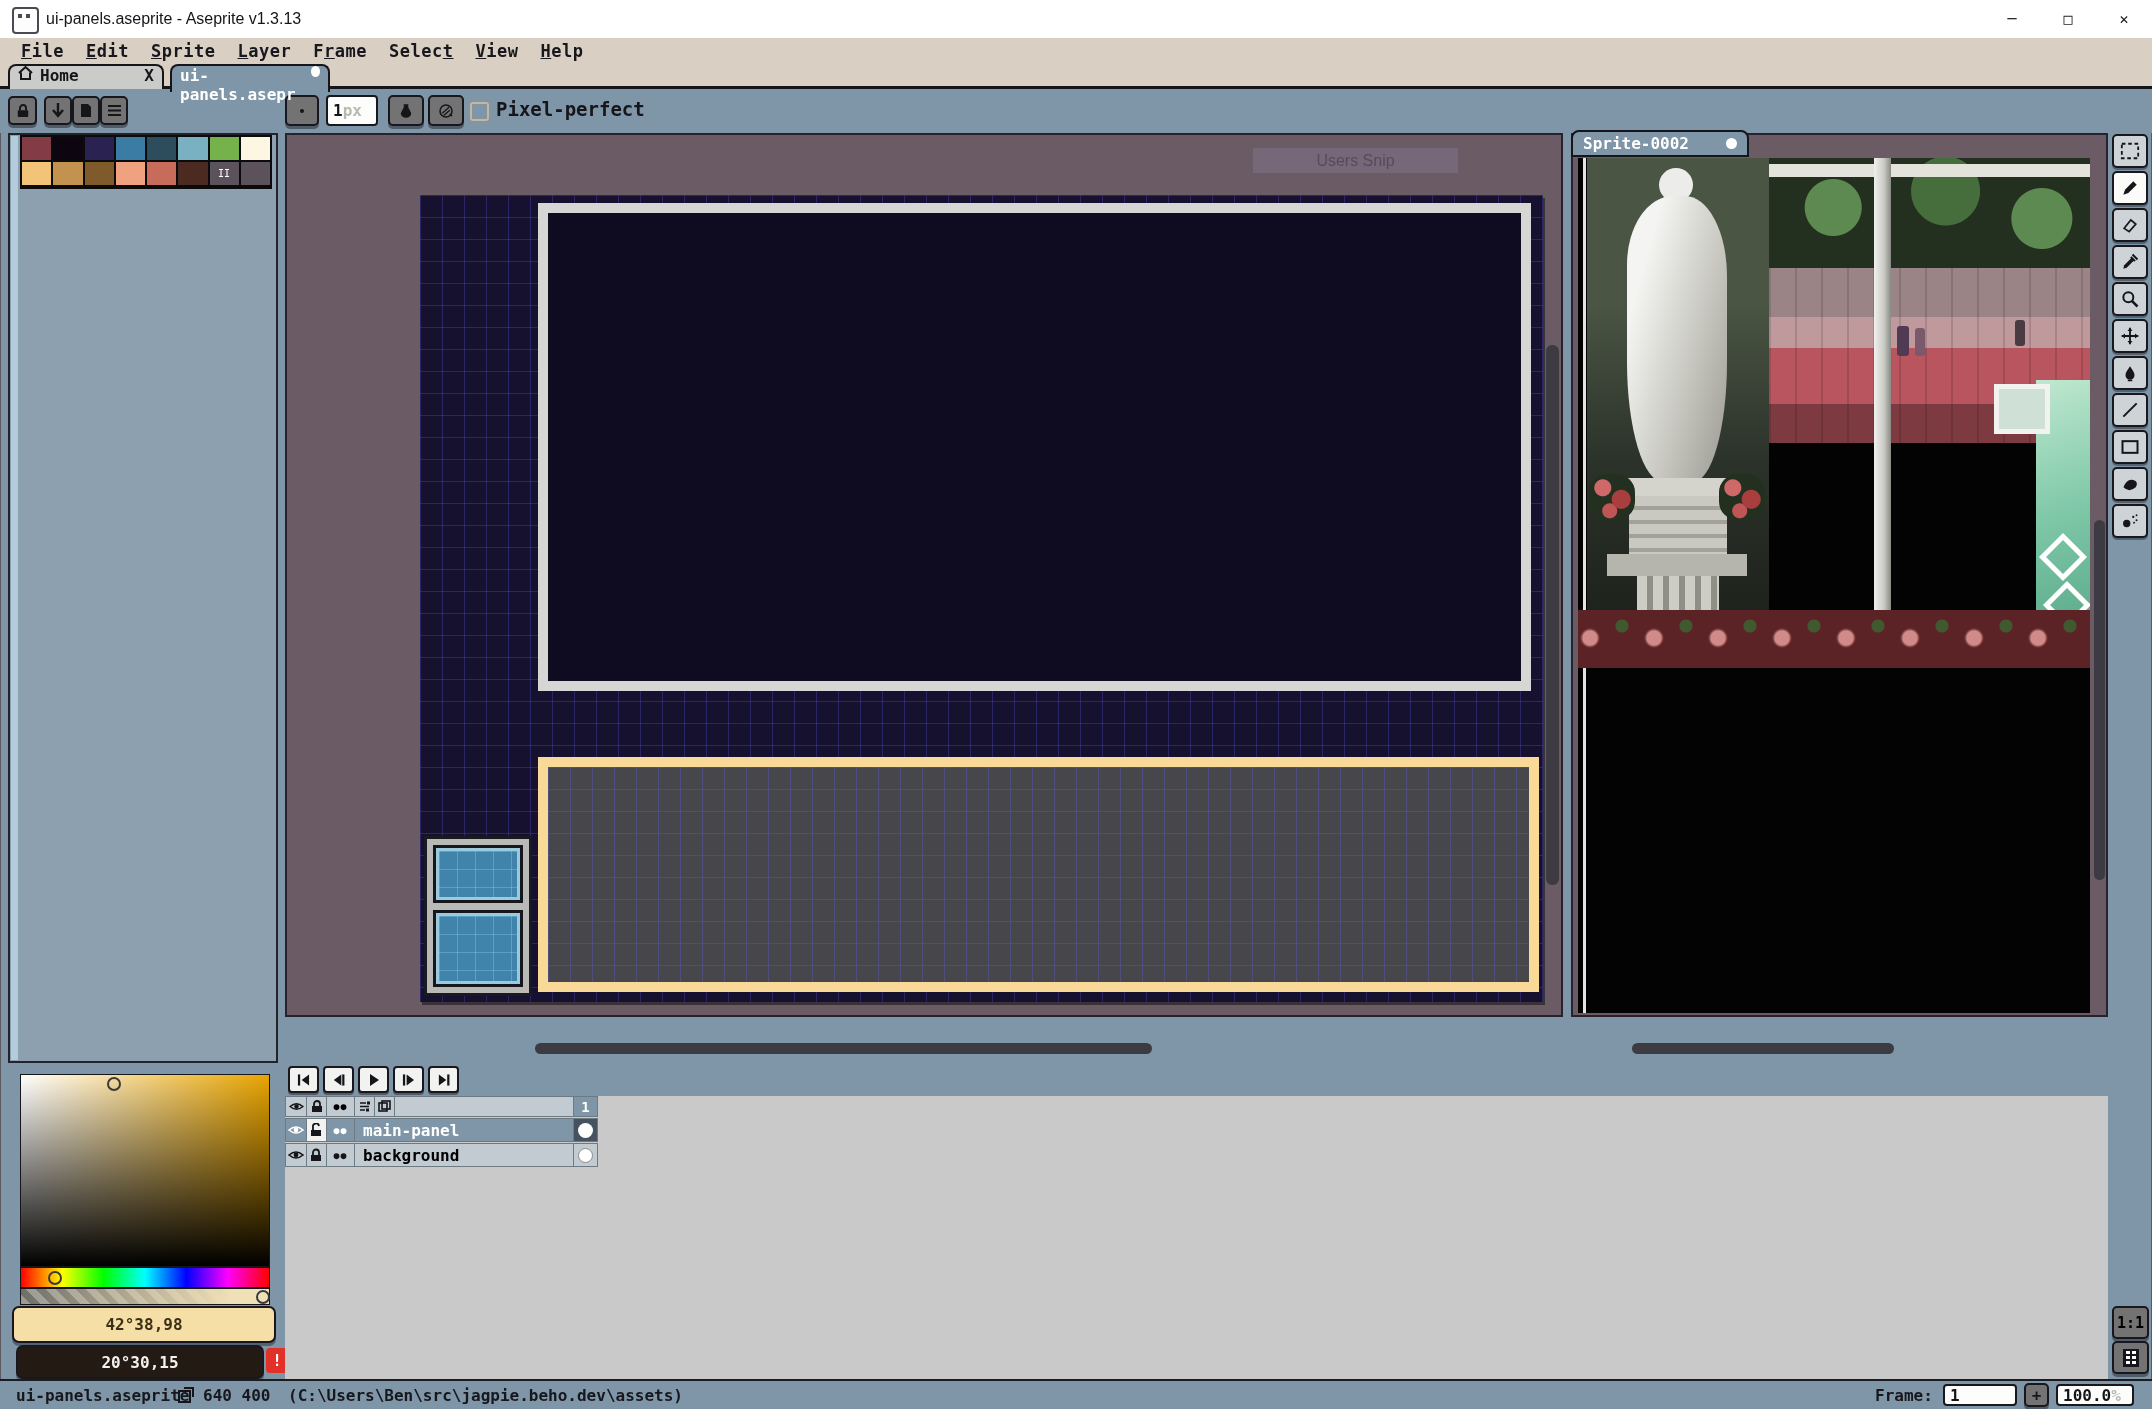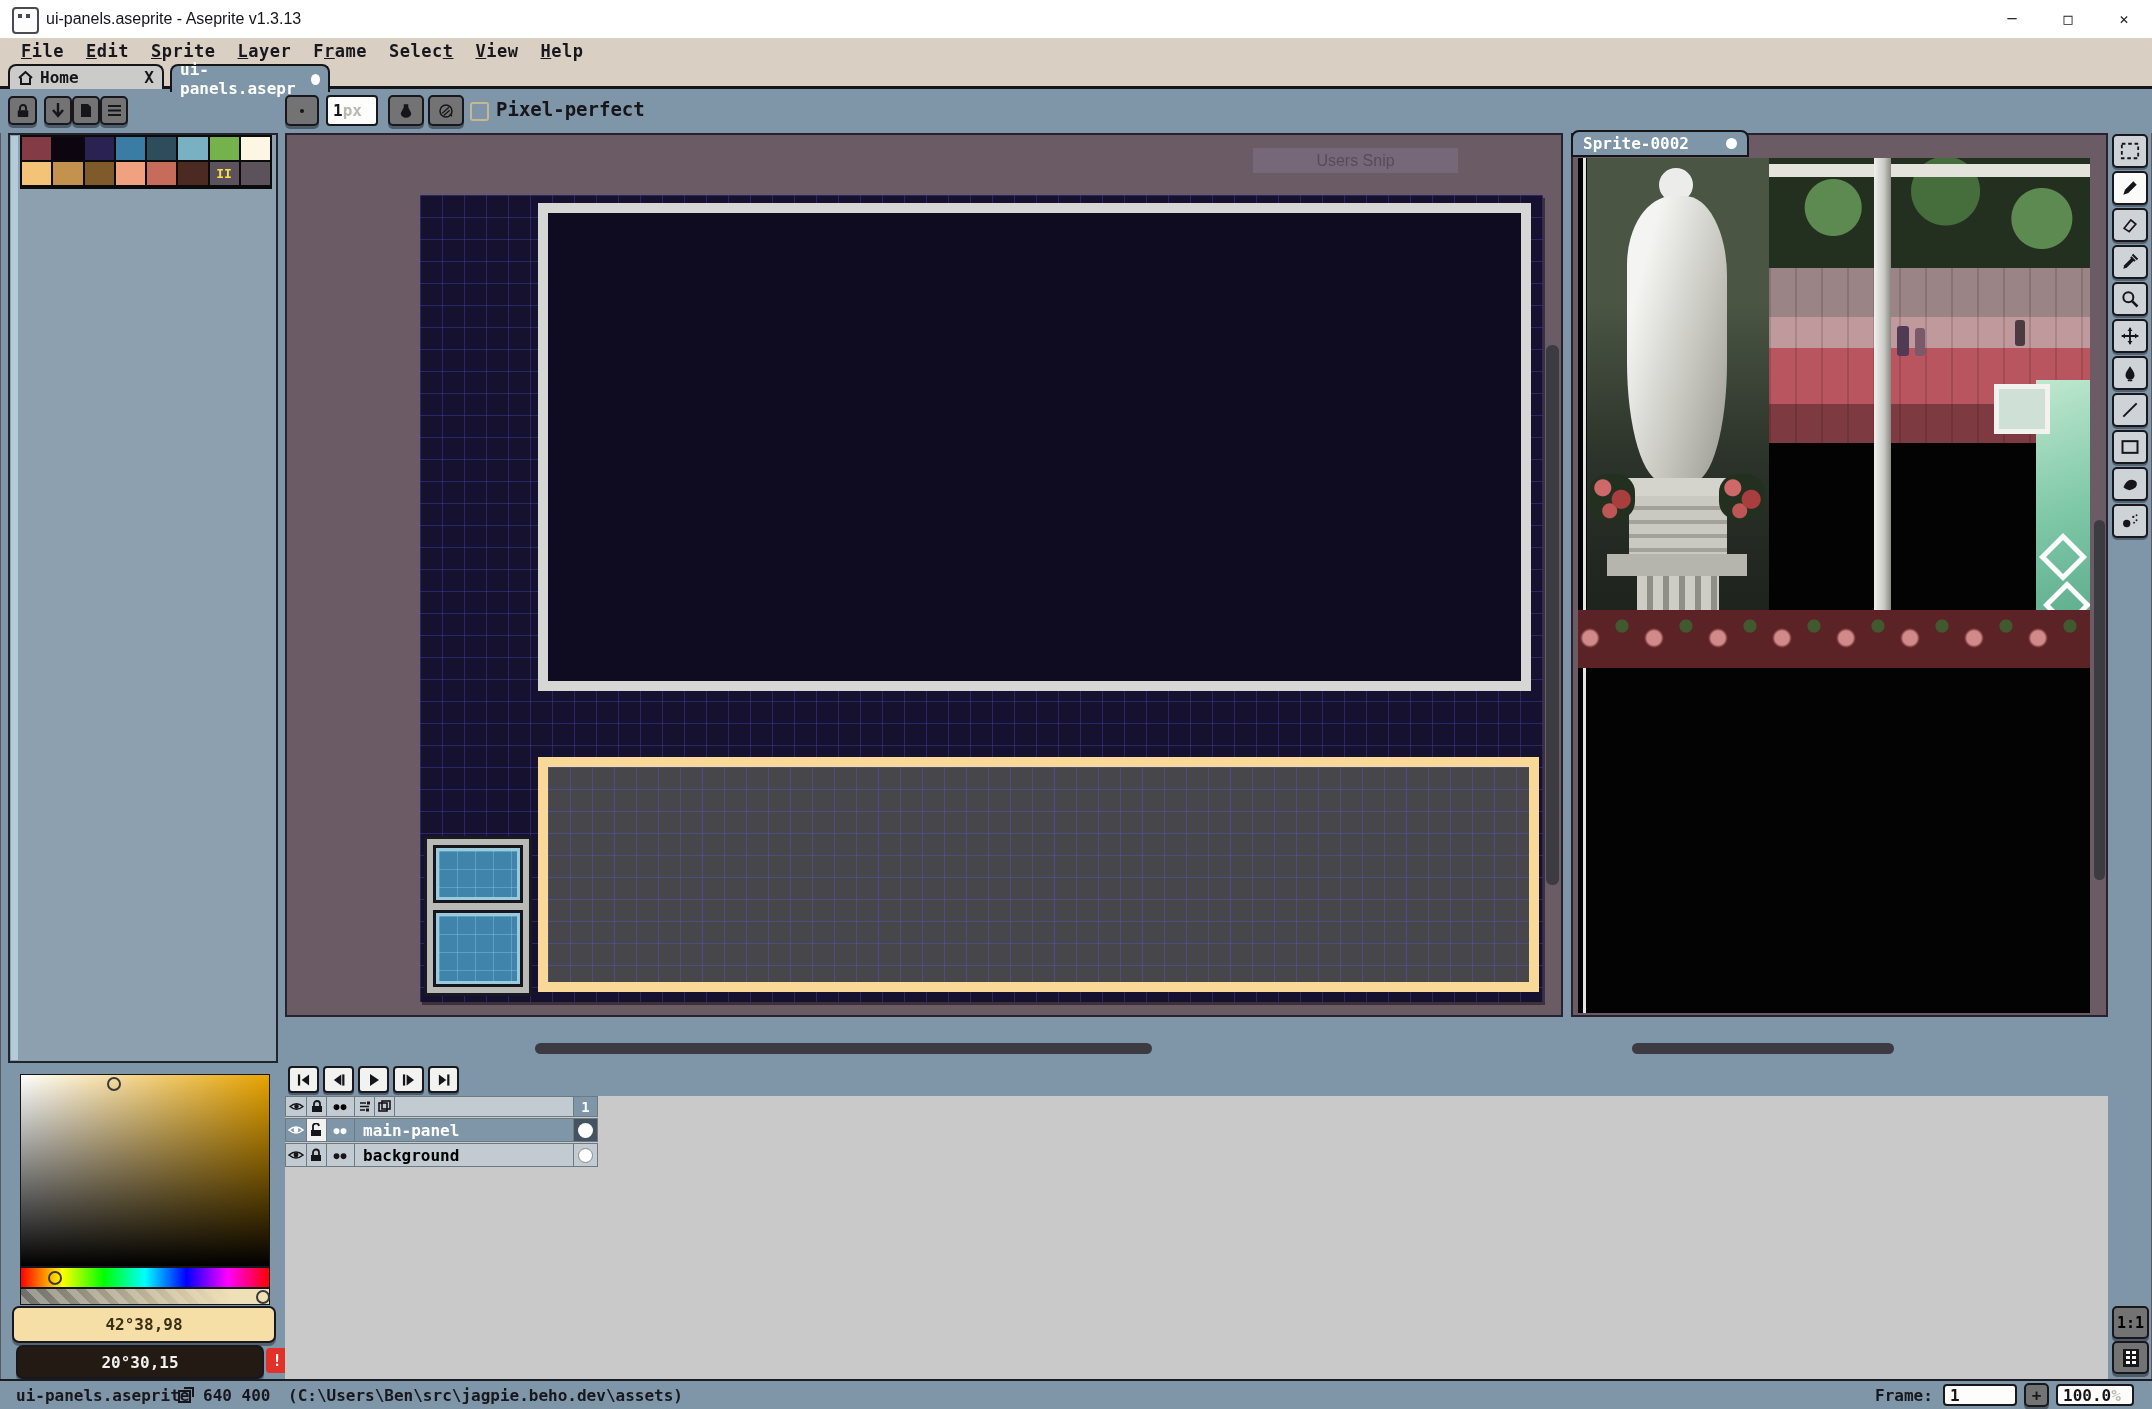--- a/index.html
+++ b/index.html
@@ -17,40 +17,40 @@
   #app-icon{left:12px;top:7px;width:23px;height:23px;background:#fdfdfd;border:2px solid #4a4a52;border-radius:4px}
   #app-icon i{position:absolute;width:4px;height:4px;background:#4a4a52;top:5px}
   #menubar{left:0;top:38px;width:2152px;height:26px;background:#d9d0c3;display:flex;align-items:center;padding-left:10px;box-sizing:border-box}
   .menu-item{font-size:17px;font-weight:bold;color:#17171d;padding:0 11px;letter-spacing:0.5px}
   .menu-item u{text-decoration:underline}
 
   
   #tabstrip{left:0;top:64px;width:2152px;height:25px;background:#d9d0c3}
   #tabline{left:0;top:86px;width:2152px;height:3px;background:#15151a}
   .tab{box-sizing:border-box;border:2px solid #15151a;border-bottom:none;border-radius:8px 8px 0 0;
-       display:flex;align-items:center;font-weight:bold;font-size:16px;padding:8px 8px}
+       display:flex;align-items:flex-start;font-weight:bold;font-size:16px;padding:0 8px}
   #tab-home{left:8px;top:64px;width:156px;height:25px;background:#cbcbc9;color:#15151a;z-index:3}
   #tab-active{left:170px;top:64px;width:160px;height:28px;background:#7e96a7;color:#fff;z-index:4}
   .tab-dot{width:11px;height:11px;border-radius:50%;background:#fff;margin-left:8px}
 
   
   #contextbar{left:0;top:89px;width:2152px;height:44px;background:#7e96a7}
   .pbtn{background:#737373;border:2px solid #17171d;border-radius:5px;
         box-shadow:0 3px 0 rgba(20,20,30,.45);display:flex;align-items:center;justify-content:center;box-sizing:border-box}
   .field{background:#fdfdfb;border:2px solid #17171d;border-radius:4px;display:flex;align-items:center;
          padding:0 5px;font-weight:bold;font-size:16px;color:#15151a;box-sizing:border-box}
   .suffix{color:#b9b9b2;font-weight:bold}
 
   
   #leftpanel{left:8px;top:133px;width:270px;height:930px;background:#8da0af;border:2px solid #23232b;box-sizing:border-box}
   #pal-sliver{left:11px;top:136px;width:7px;height:924px;background:#b2ccdc}
   #palette-block{left:20px;top:135px;width:252px;height:54px;background:#0b0b0b;padding:2px;box-sizing:border-box}
   #palette-grid{display:grid;grid-template-columns:repeat(8,1fr);grid-auto-rows:23px;gap:2px;width:100%;height:100%}
   .swatch{width:100%;height:100%}
-  .swatch.marker{background:#5c525c;color:#fde047;font-weight:bold;font-size:13px;display:flex;align-items:center;justify-content:center}
+  .swatch.marker{background:#5c525c;color:#ffffff;font-weight:normal;font-size:10px;display:flex;align-items:center;justify-content:center}
 
   
   #grad{left:20px;top:1074px;width:248px;height:191px;border:1px solid #15151a;
         background:linear-gradient(to bottom,rgba(0,0,0,0),#000),linear-gradient(to right,#fff,#e8a400)}
   .marker-ring{position:absolute;width:10px;height:10px;border:2px solid #3a3a3a;border-radius:50%;background:transparent}
   #hue{left:20px;top:1267px;width:248px;height:19px;border:1px solid #15151a;
        background:linear-gradient(to right,#f00,#ff0,#0f0,#0ff,#00f,#f0f,#f00)}
   #alpha{left:20px;top:1288px;width:248px;height:15px;border:1px solid #15151a;
          background:linear-gradient(to right,rgba(240,224,184,0) ,#f0e0b8 85%),
          repeating-linear-gradient(45deg,#9a9a94 0 7px,#6e6e68 7px 14px)}

